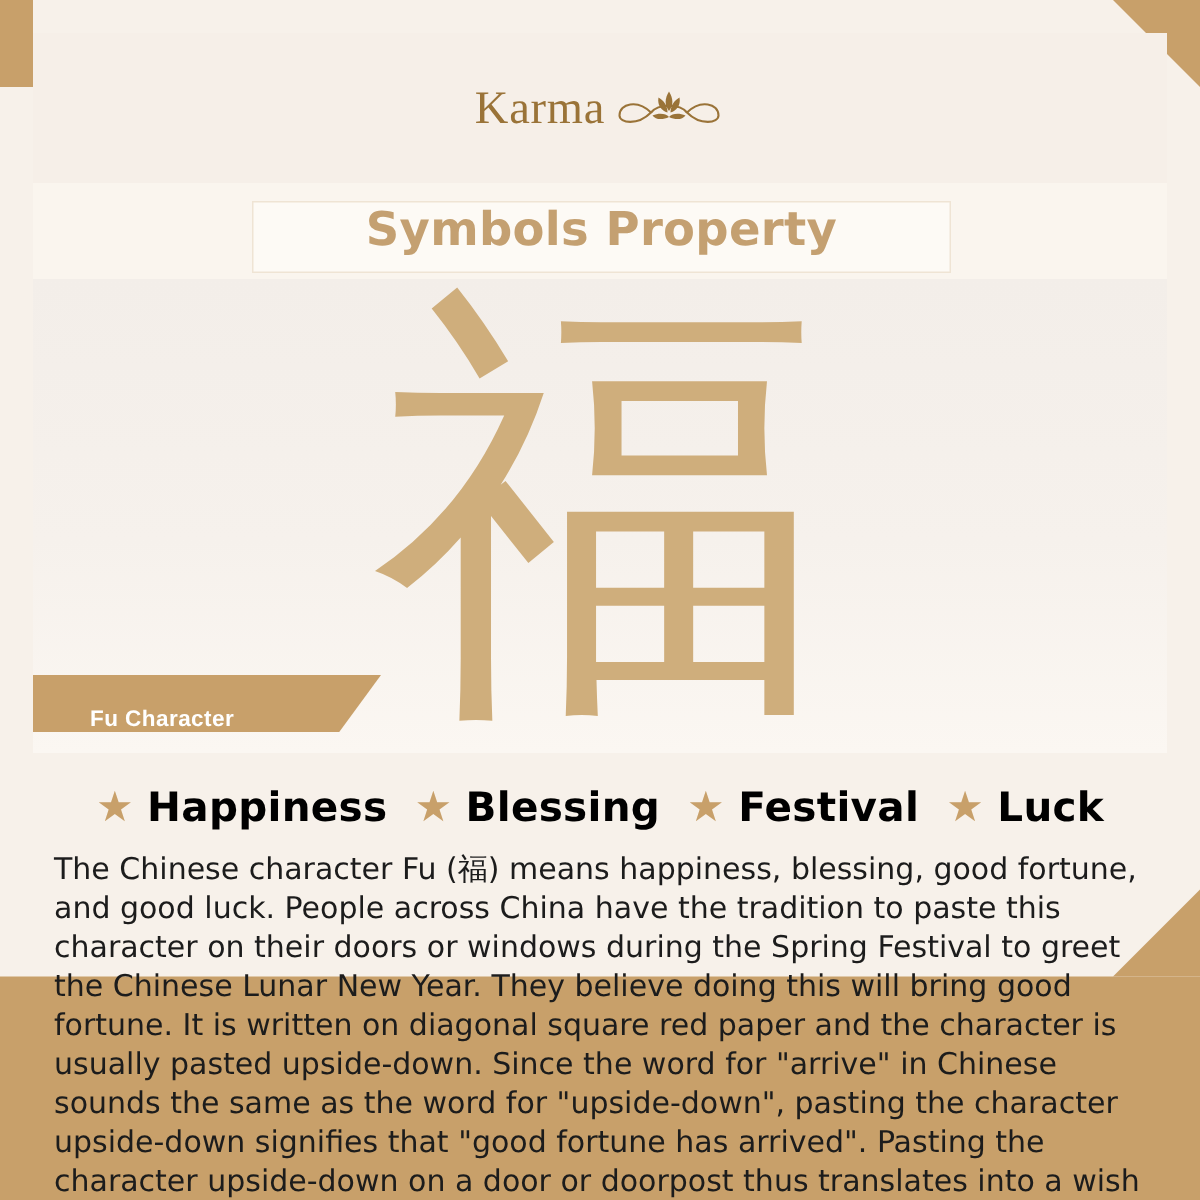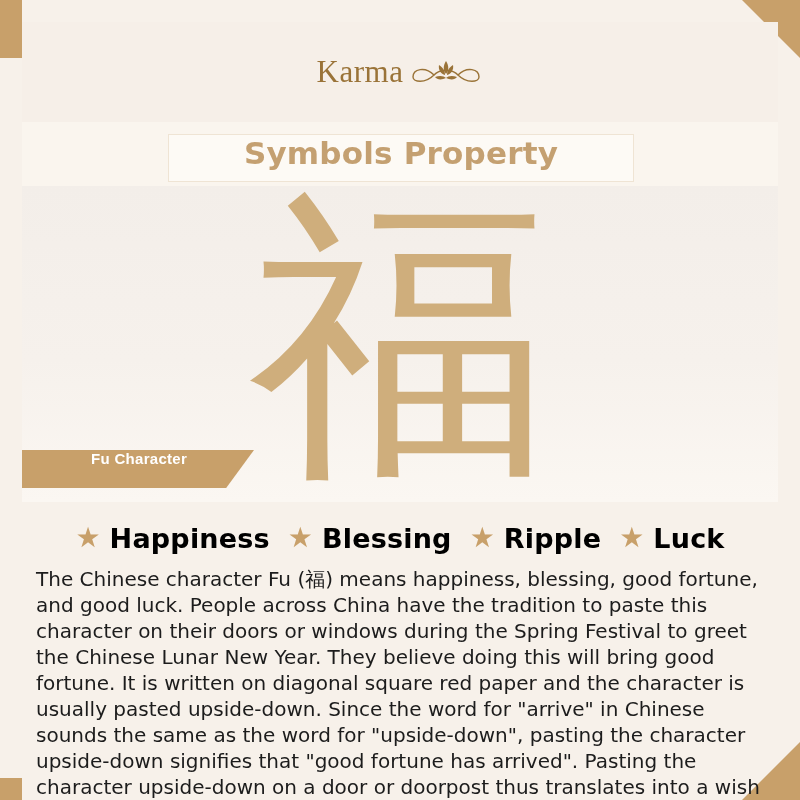--- a/index.html
+++ b/index.html
@@ -4,21 +4,21 @@
 <style>
   * { box-sizing: border-box; margin: 0; padding: 0; }
   html, body {
     width: 800px; height: 800px;
     font-family: "Liberation Sans", sans-serif;
     background: #c8a06a;
     overflow: hidden;
   }
   .page {
     position: relative;
-    width: 800px; height: 800px;
+    width: 800px; height: 651px;
     background: #c8a06a;
   }
   
   .inner {
     position: absolute;
     inset: 0;
     background: #f7f1ea;
     -webkit-clip-path: polygon(
       0 22px, 22px 22px, 22px 0,
       778px 0, 778px 22px, 800px 22px,
@@ -108,21 +108,21 @@
   }
 
   
   .ribbon {
     position: absolute;
     left: 22px; top: 450px;
     width: 232px; height: 38px;
     background: #c8a06a;
     -webkit-clip-path: polygon(0 0, 100% 0, 88% 100%, 0 100%);
             clip-path: polygon(0 0, 100% 0, 88% 100%, 0 100%);
-    display: flex; align-items: flex-start; padding-left: 31px;
+    display: flex; align-items: flex-end;
   }
   .ribbon-text {
     margin-left: 38px;
     color: #ffffff;
     font-size: 15px;
     font-weight: bold;
     letter-spacing: 0.3px;
   }
 
   
@@ -212,21 +212,21 @@
     <div class="kw">
       <span class="star">★</span>
       <span class="kw-label">Happiness</span>
     </div>
     <div class="kw">
       <span class="star">★</span>
       <span class="kw-label">Blessing</span>
     </div>
     <div class="kw">
       <span class="star">★</span>
-      <span class="kw-label">Ripple</span>
+      <span class="kw-label">Festival</span>
     </div>
     <div class="kw">
       <span class="star">★</span>
       <span class="kw-label">Luck</span>
     </div>
   </div>
 
   <div class="body-wrap">
     <p class="body-text">The Chinese character Fu (福) means happiness, blessing, good fortune, and good luck. People across China have the tradition to paste this character on their doors or windows during the Spring Festival to greet the Chinese Lunar New Year. They believe doing this will bring good fortune. It is written on diagonal square red paper and the character is usually pasted upside-down. Since the word for "arrive" in Chinese sounds the same as the word for "upside-down", pasting the character upside-down signifies that "good fortune has arrived". Pasting the character upside-down on a door or doorpost thus translates into a wish for prosperity to descend upon a dwelling. The Fu character can also be used in jewelry to represent the desire that one's good luck will be expansive.</p>
   </div>

